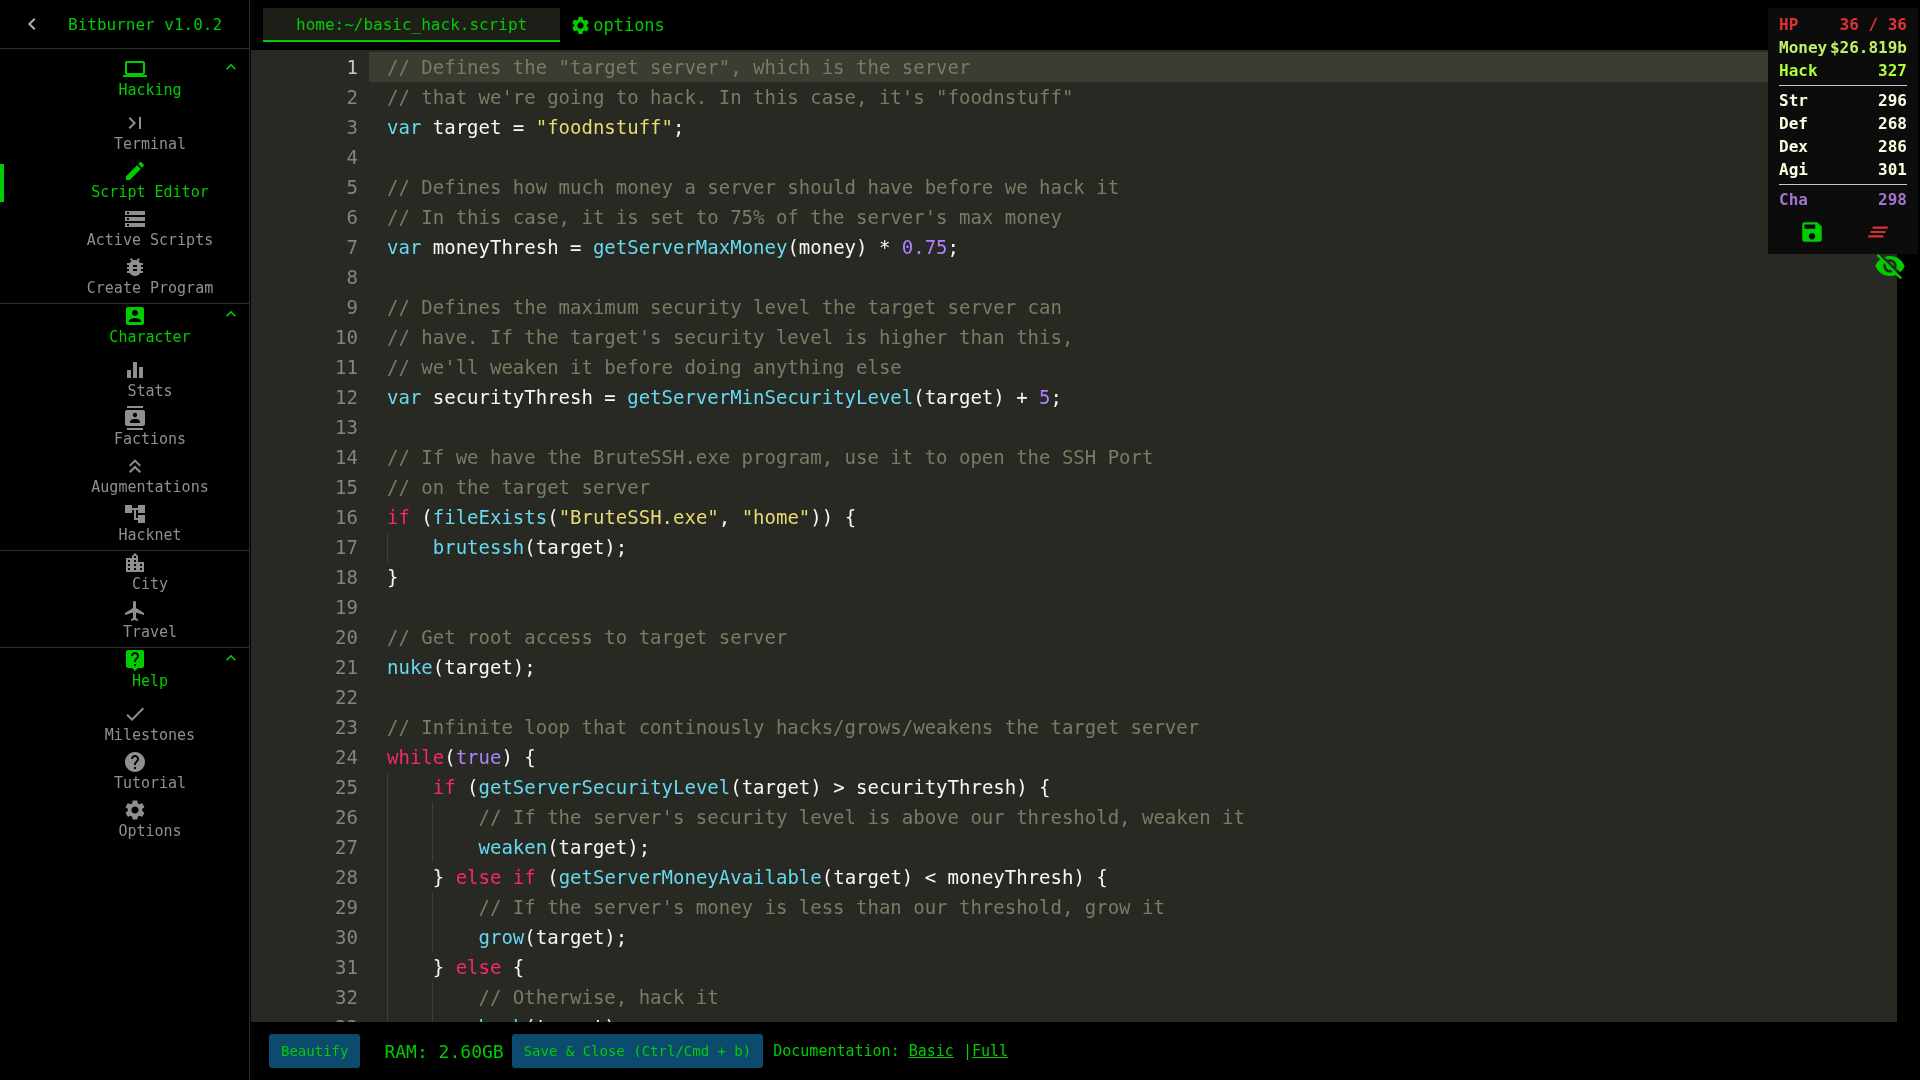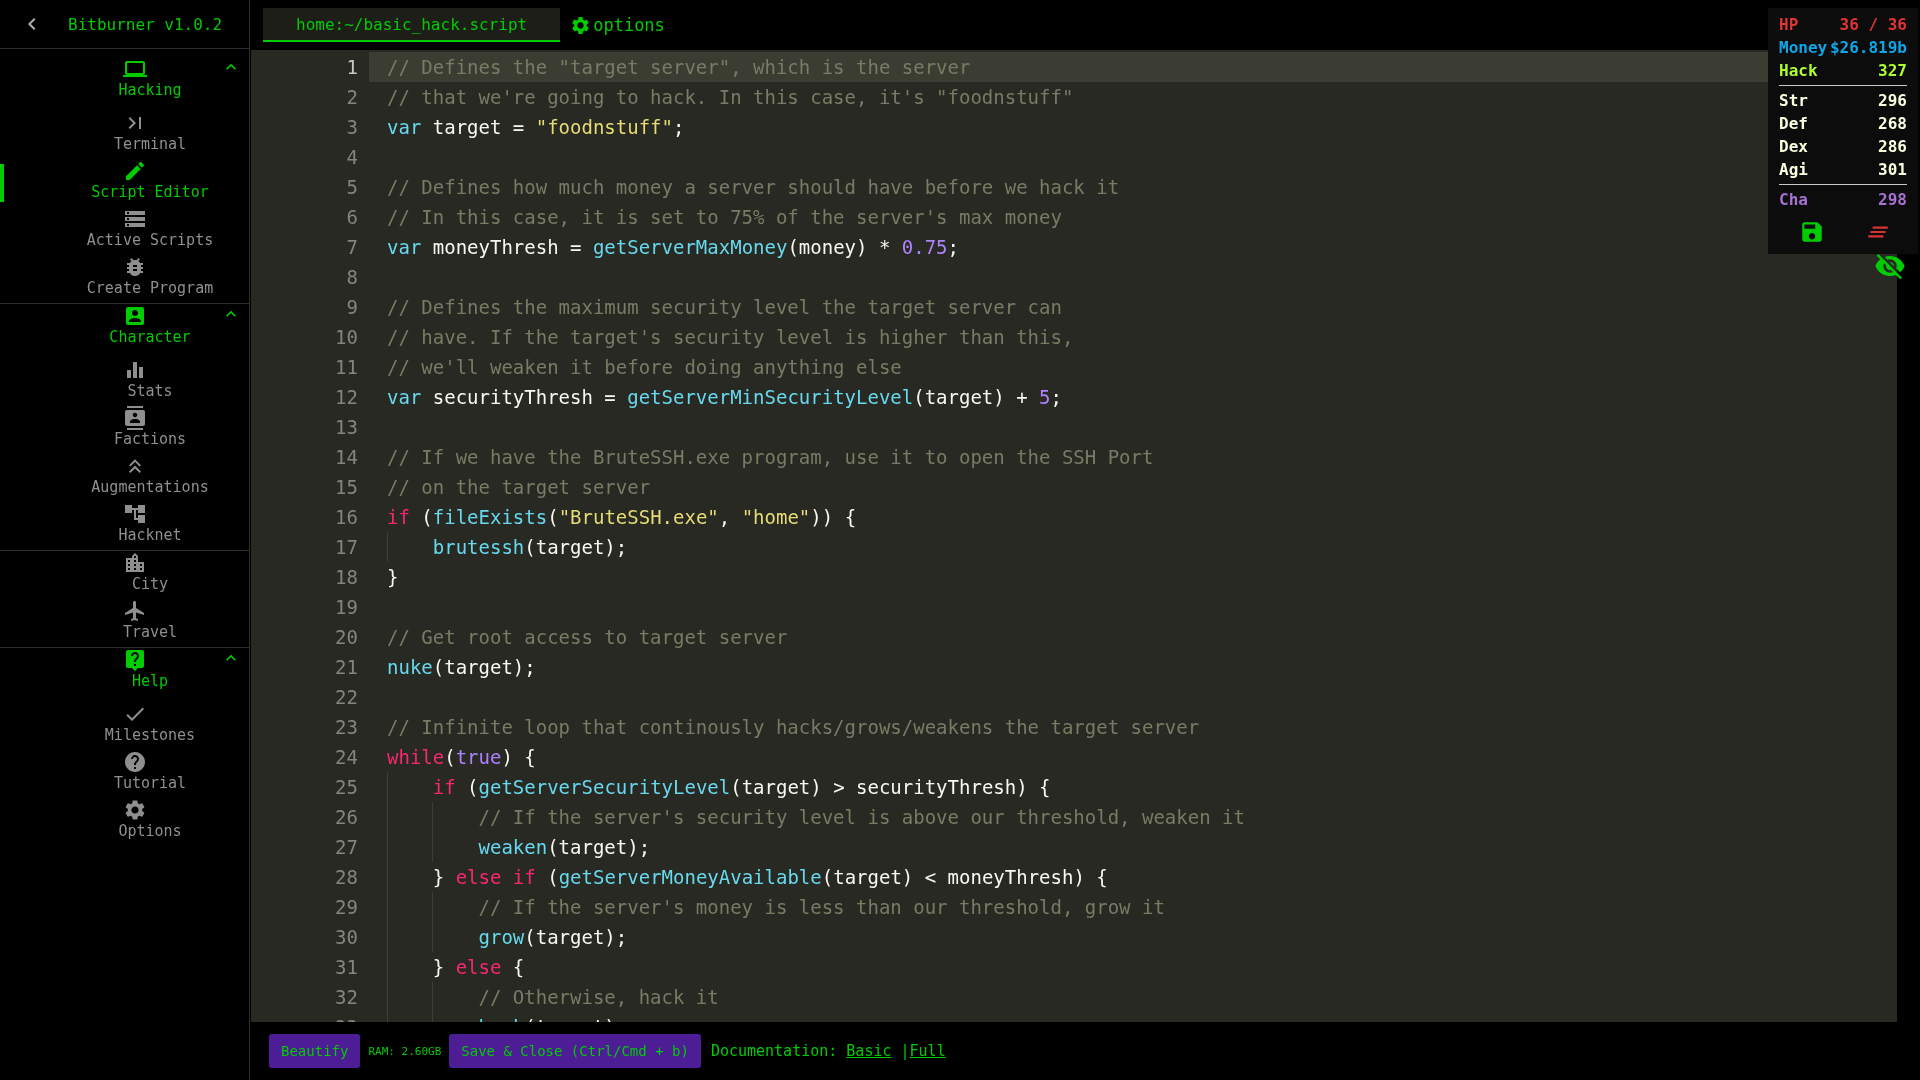--- a/index.html
+++ b/index.html
@@ -45,23 +45,23 @@
   .tk-c { color:#797b65; }
   .tk-k { color:#f92672; }
   .tk-t { color:#66d9ef; }
   .tk-f { color:#66d9ef; }
   .tk-s { color:#e6db74; }
   .tk-n { color:#ae81ff; }
   .tk-p { color:#f8f8f2; }
 
   
   .footer { position:absolute; left:251px; top:1022px; right:0; height:58px; background:#000; display:flex; align-items:center; padding-left:18px; }
-  .btn { height:34px; background:#4c1d95; border:none; border-radius:3px; color:#00cc00;
+  .btn { height:34px; background:#0c4a6e; border:none; border-radius:3px; color:#00cc00;
          font-family:inherit; font-size:14px; padding:0 12px; cursor:pointer; white-space:nowrap; }
-  .ram { color:#00cc00; font-size:11px; margin-left:8px; white-space:nowrap; }
+  .ram { color:#00cc00; font-size:18px; margin-left:24px; white-space:nowrap; }
   .btn.save { margin-left:8px; }
   .doc { color:#00cc00; font-size:15px; margin-left:10px; white-space:nowrap; }
   .doc a { color:#00cc00; text-decoration:underline; cursor:pointer; }
 
   
   .overview { position:absolute; left:1768px; top:8px; width:150px; background:#0c0c0c; padding:5px 11px 9px; z-index:5; }
   .ov-row { display:flex; justify-content:space-between; height:23px; line-height:23px; font-size:16px; font-weight:bold; }
   .ov-divider { height:1px; background:#c9c9c9; margin:3px 0; }
   .ov-icons { display:flex; justify-content:space-between; padding:8px 16px 0 20px; }
   .ov-btn { width:26px; height:26px; cursor:pointer; }
@@ -396,21 +396,21 @@
     <button class="btn save">Save &amp; Close (Ctrl/Cmd + b)</button>
     <span class="doc"><span>Documentation:</span> <a>Basic</a> <span>|</span><a>Full</a></span>
   </div>
 
   <div class="overview">
     <div id="ov-rows">
         <div class="ov-row" style="color: rgb(221, 52, 52);">
           <span class="ov-label">HP</span>
           <span class="ov-value">36 / 36</span>
         </div>
-        <div class="ov-row" style="color: #0ea5e9;">
+        <div class="ov-row" style="color: #bef264;">
           <span class="ov-label">Money</span>
           <span class="ov-value">$26.819b</span>
         </div>
         <div class="ov-row" style="color: rgb(173, 255, 47);">
           <span class="ov-label">Hack</span>
           <span class="ov-value">327</span>
         </div>
         <div class="ov-divider"></div>
         <div class="ov-row" style="color: rgb(250, 255, 223);">
           <span class="ov-label">Str</span>

